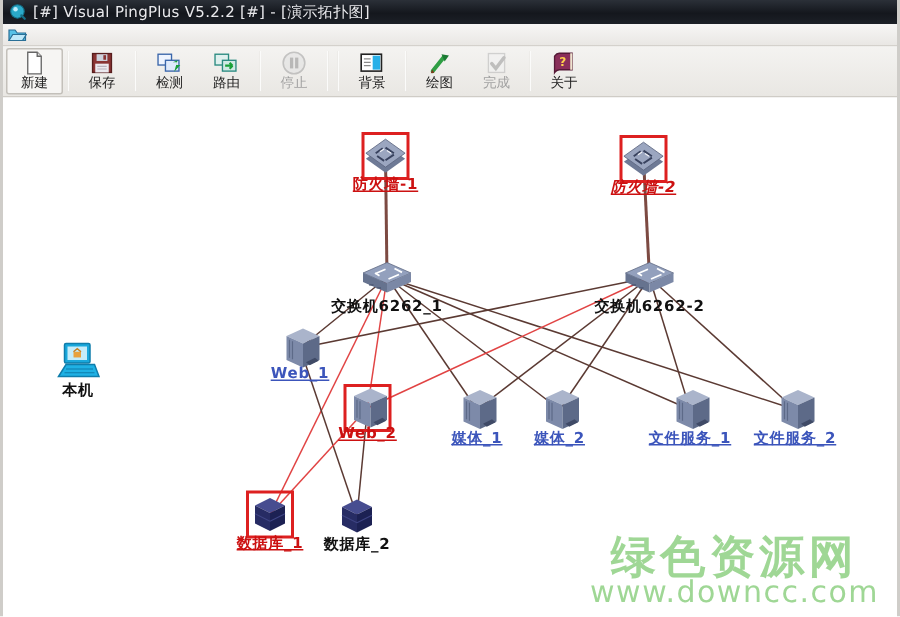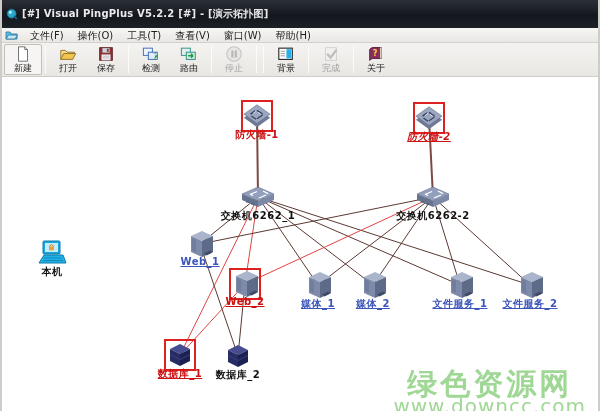--- a/index.html
+++ b/index.html
@@ -1,19 +1,19 @@
 <!DOCTYPE html>
 <html><head>
 <meta charset="utf-8">
 <style>
   * { margin:0; padding:0; box-sizing:border-box; }
   html,body { width:600px; height:411px; font-family:"DejaVu Sans", sans-serif; }
   .window { width:600px; height:411px; background:#fff; border-left:2px solid #cfcdc9; border-right:2px solid #cfcdc9; overflow:hidden; position:relative; }
   
-  .titlebar { height:28px; background:linear-gradient(#2b3038,#14171d 55%,#1c2027); display:flex; align-items:center; padding:0 4px; gap:4px;font-weight:bold; }
+  .titlebar { height:16px; background:linear-gradient(#2b3038,#14171d 55%,#1c2027); display:flex; align-items:center; padding:0 4px; gap:4px; }
   .titlebar .title-text { color:#e9e9ec; font-size:10px; white-space:nowrap; letter-spacing:.2px; }
   .app-ico { width:12px; height:12px; display:inline-flex; }
   
   .menubar { height:15px; background:linear-gradient(#f7f6f5,#e9e7e4); border-bottom:1px solid #d4d1cc; display:flex; align-items:center; padding:0 3px; gap:2px; }
   .mdi-ico { width:13px; height:12px; display:inline-flex; margin-right:3px; }
   .menu-item { font-size:10px; color:#1c1c1c; padding:0 7px; line-height:15px; cursor:default; }
   
   .toolbar { height:34px; background:linear-gradient(#f4f3f1,#e9e7e3); border-bottom:1px solid #cfccc6; display:flex; align-items:stretch; padding:1px 2px; }
   .tbtn { width:38px; display:flex; flex-direction:column; align-items:center; justify-content:center; gap:0px; border:1px solid transparent; }
   .tbtn.raised { border:1px solid #c3c0ba; background:#f6f5f3; border-radius:2px; }
@@ -50,50 +50,33 @@
     <span class="title-text">[#] Visual PingPlus V5.2.2  [#] - [演示拓扑图]</span>
   </div>
 
   <div class="menubar">
     <span class="mdi-ico">
       <svg width="13" height="12" viewBox="0 0 13 12">
         <path d="M1,10 L1,3 h4 l1.5,2 H12 v5 z" fill="#57c2e8" stroke="#2a6f96" stroke-width="0.8"></path>
         <path d="M1,10 l2.5,-4 H12.5 l-2.5,4 z" fill="#bfe9fa" stroke="#2a6f96" stroke-width="0.8"></path>
       </svg>
     </span>
-    <div id="menu-items" style="display:flex;">
-        <span class="menu-item">文件(F)</span>
-        <span class="menu-item">操作(O)</span>
-        <span class="menu-item">工具(T)</span>
-        <span class="menu-item">查看(V)</span>
-        <span class="menu-item">窗口(W)</span>
-        <span class="menu-item">帮助(H)</span>
-      </div>
   </div>
 
   <div class="toolbar" id="toolbar">
       <div class="tbtn raised">
         <span class="ticon">
           <svg width="18" height="18" viewBox="0 0 20 20">
             <path d="M5,2 h7 l3,3 v13 H5 z" fill="#ffffff" stroke="#666" stroke-width="1"></path>
             <path d="M12,2 v3 h3" fill="#e3e3e3" stroke="#666" stroke-width="1"></path>
           </svg>
         </span>
         <span class="tlabel">新建</span>
       </div>
       <div class="tsep"></div>
-      <div class="tbtn">
-        <span class="ticon">
-          <svg width="18" height="18" viewBox="0 0 20 20">
-            <path d="M2,16 V6 h5 l2,2 h8 v3" fill="#f6dc8a" stroke="#8a6d20" stroke-width="1"></path>
-            <path d="M2,16 l3.2,-6.5 H18.5 L15.2,16 z" fill="#f1c54e" stroke="#8a6d20" stroke-width="1"></path>
-          </svg>
-        </span>
-        <span class="tlabel">打开</span>
-      </div>
       <div class="tbtn">
         <span class="ticon">
           <svg width="18" height="18" viewBox="0 0 20 20">
             <rect x="3" y="3" width="14" height="14" fill="#8a3434" stroke="#571d1d" stroke-width="1"></rect>
             <rect x="6" y="3.5" width="8" height="5" fill="#cdd2dd"></rect>
             <rect x="11" y="4.2" width="2" height="3.4" fill="#8a3434"></rect>
             <rect x="5" y="10.5" width="10" height="6.5" fill="#ece9ef"></rect>
             <path d="M6.5,12.5 h7 M6.5,14.5 h7" stroke="#b8b2bc" stroke-width="0.8"></path>
           </svg>
         </span>
@@ -137,20 +120,30 @@
         <span class="ticon">
           <svg width="18" height="18" viewBox="0 0 20 20">
             <rect x="2" y="3.5" width="15" height="12.5" fill="#ffffff" stroke="#222" stroke-width="1.2"></rect>
             <rect x="10.5" y="4.6" width="5.5" height="10.3" fill="#28b0e8"></rect>
             <path d="M4,7 h5 M4,9.5 h5 M4,12 h5" stroke="#8a8a8a" stroke-width="0.9"></path>
           </svg>
         </span>
         <span class="tlabel">背景</span>
       </div>
       <div class="tsep"></div>
+      <div class="tbtn">
+        <span class="ticon">
+          <svg width="18" height="18" viewBox="0 0 20 20">
+            <path d="M5,16 L13,6" stroke="#2f9e44" stroke-width="3" stroke-linecap="round"></path>
+            <polygon points="11.5,3.5 17,4.5 13.8,8.8" fill="#1b7a33"></polygon>
+            <polygon points="3.5,17.5 6.2,17.2 4.6,14.8" fill="#7d3a1a"></polygon>
+          </svg>
+        </span>
+        <span class="tlabel">绘图</span>
+      </div>
       <div class="tbtn disabled">
         <span class="ticon">
           <svg width="18" height="18" viewBox="0 0 20 20">
             <rect x="4" y="3" width="12" height="14" fill="#f2f2f2" stroke="#bbb" stroke-width="1"></rect>
             <path d="M6.5,10.5 l3,3.6 6,-8" stroke="#9f9f9f" stroke-width="2.6" fill="none" stroke-linecap="round"></path>
           </svg>
         </span>
         <span class="tlabel">完成</span>
       </div>
       <div class="tsep"></div>
@@ -188,21 +181,21 @@
         <line x1="178" y1="278" x2="243" y2="207" stroke="#e14444" stroke-width="1"></line>
       </svg>
     <div class="node" style="left: 255px; top: 39px;">
         <div class="selbox" style="border-color: rgb(221, 32, 32);"></div>
         <div class="nicon"><svg width="32" height="28" viewBox="0 0 34 30">
             <polygon points="17,7 31,17 17,27 3,17" fill="#6e7a96"></polygon>
             <polygon points="17,3 31,13 17,23 3,13" fill="#9ba6c0" stroke="#5a647e" stroke-width="0.6"></polygon>
             <path d="M10,13 l5,-3.5 M17,9 l6,4 M11,15 l5,3.5 M17,18 l6,-4" stroke="#39435f" stroke-width="1.4" fill="none"></path>
             <path d="M13,12 l3,-2 M18,11 l3,2" stroke="#eef0f6" stroke-width="0.9" fill="none"></path>
           </svg></div>
-        <div class="nlabel" style="color: rgb(204, 17, 17); ">防火墙-1</div>
+        <div class="nlabel" style="color: rgb(204, 17, 17); text-decoration: underline;">防火墙-1</div>
       </div>
       <div class="node" style="left: 427px; top: 41px;">
         <div class="selbox" style="border-color: rgb(221, 32, 32);"></div>
         <div class="nicon"><svg width="32" height="28" viewBox="0 0 34 30">
             <polygon points="17,7 31,17 17,27 3,17" fill="#6e7a96"></polygon>
             <polygon points="17,3 31,13 17,23 3,13" fill="#9ba6c0" stroke="#5a647e" stroke-width="0.6"></polygon>
             <path d="M10,13 l5,-3.5 M17,9 l6,4 M11,15 l5,3.5 M17,18 l6,-4" stroke="#39435f" stroke-width="1.4" fill="none"></path>
             <path d="M13,12 l3,-2 M18,11 l3,2" stroke="#eef0f6" stroke-width="0.9" fill="none"></path>
           </svg></div>
         <div class="nlabel" style="color: rgb(204, 17, 17); text-decoration: underline; font-style: italic;">防火墙-2</div>

